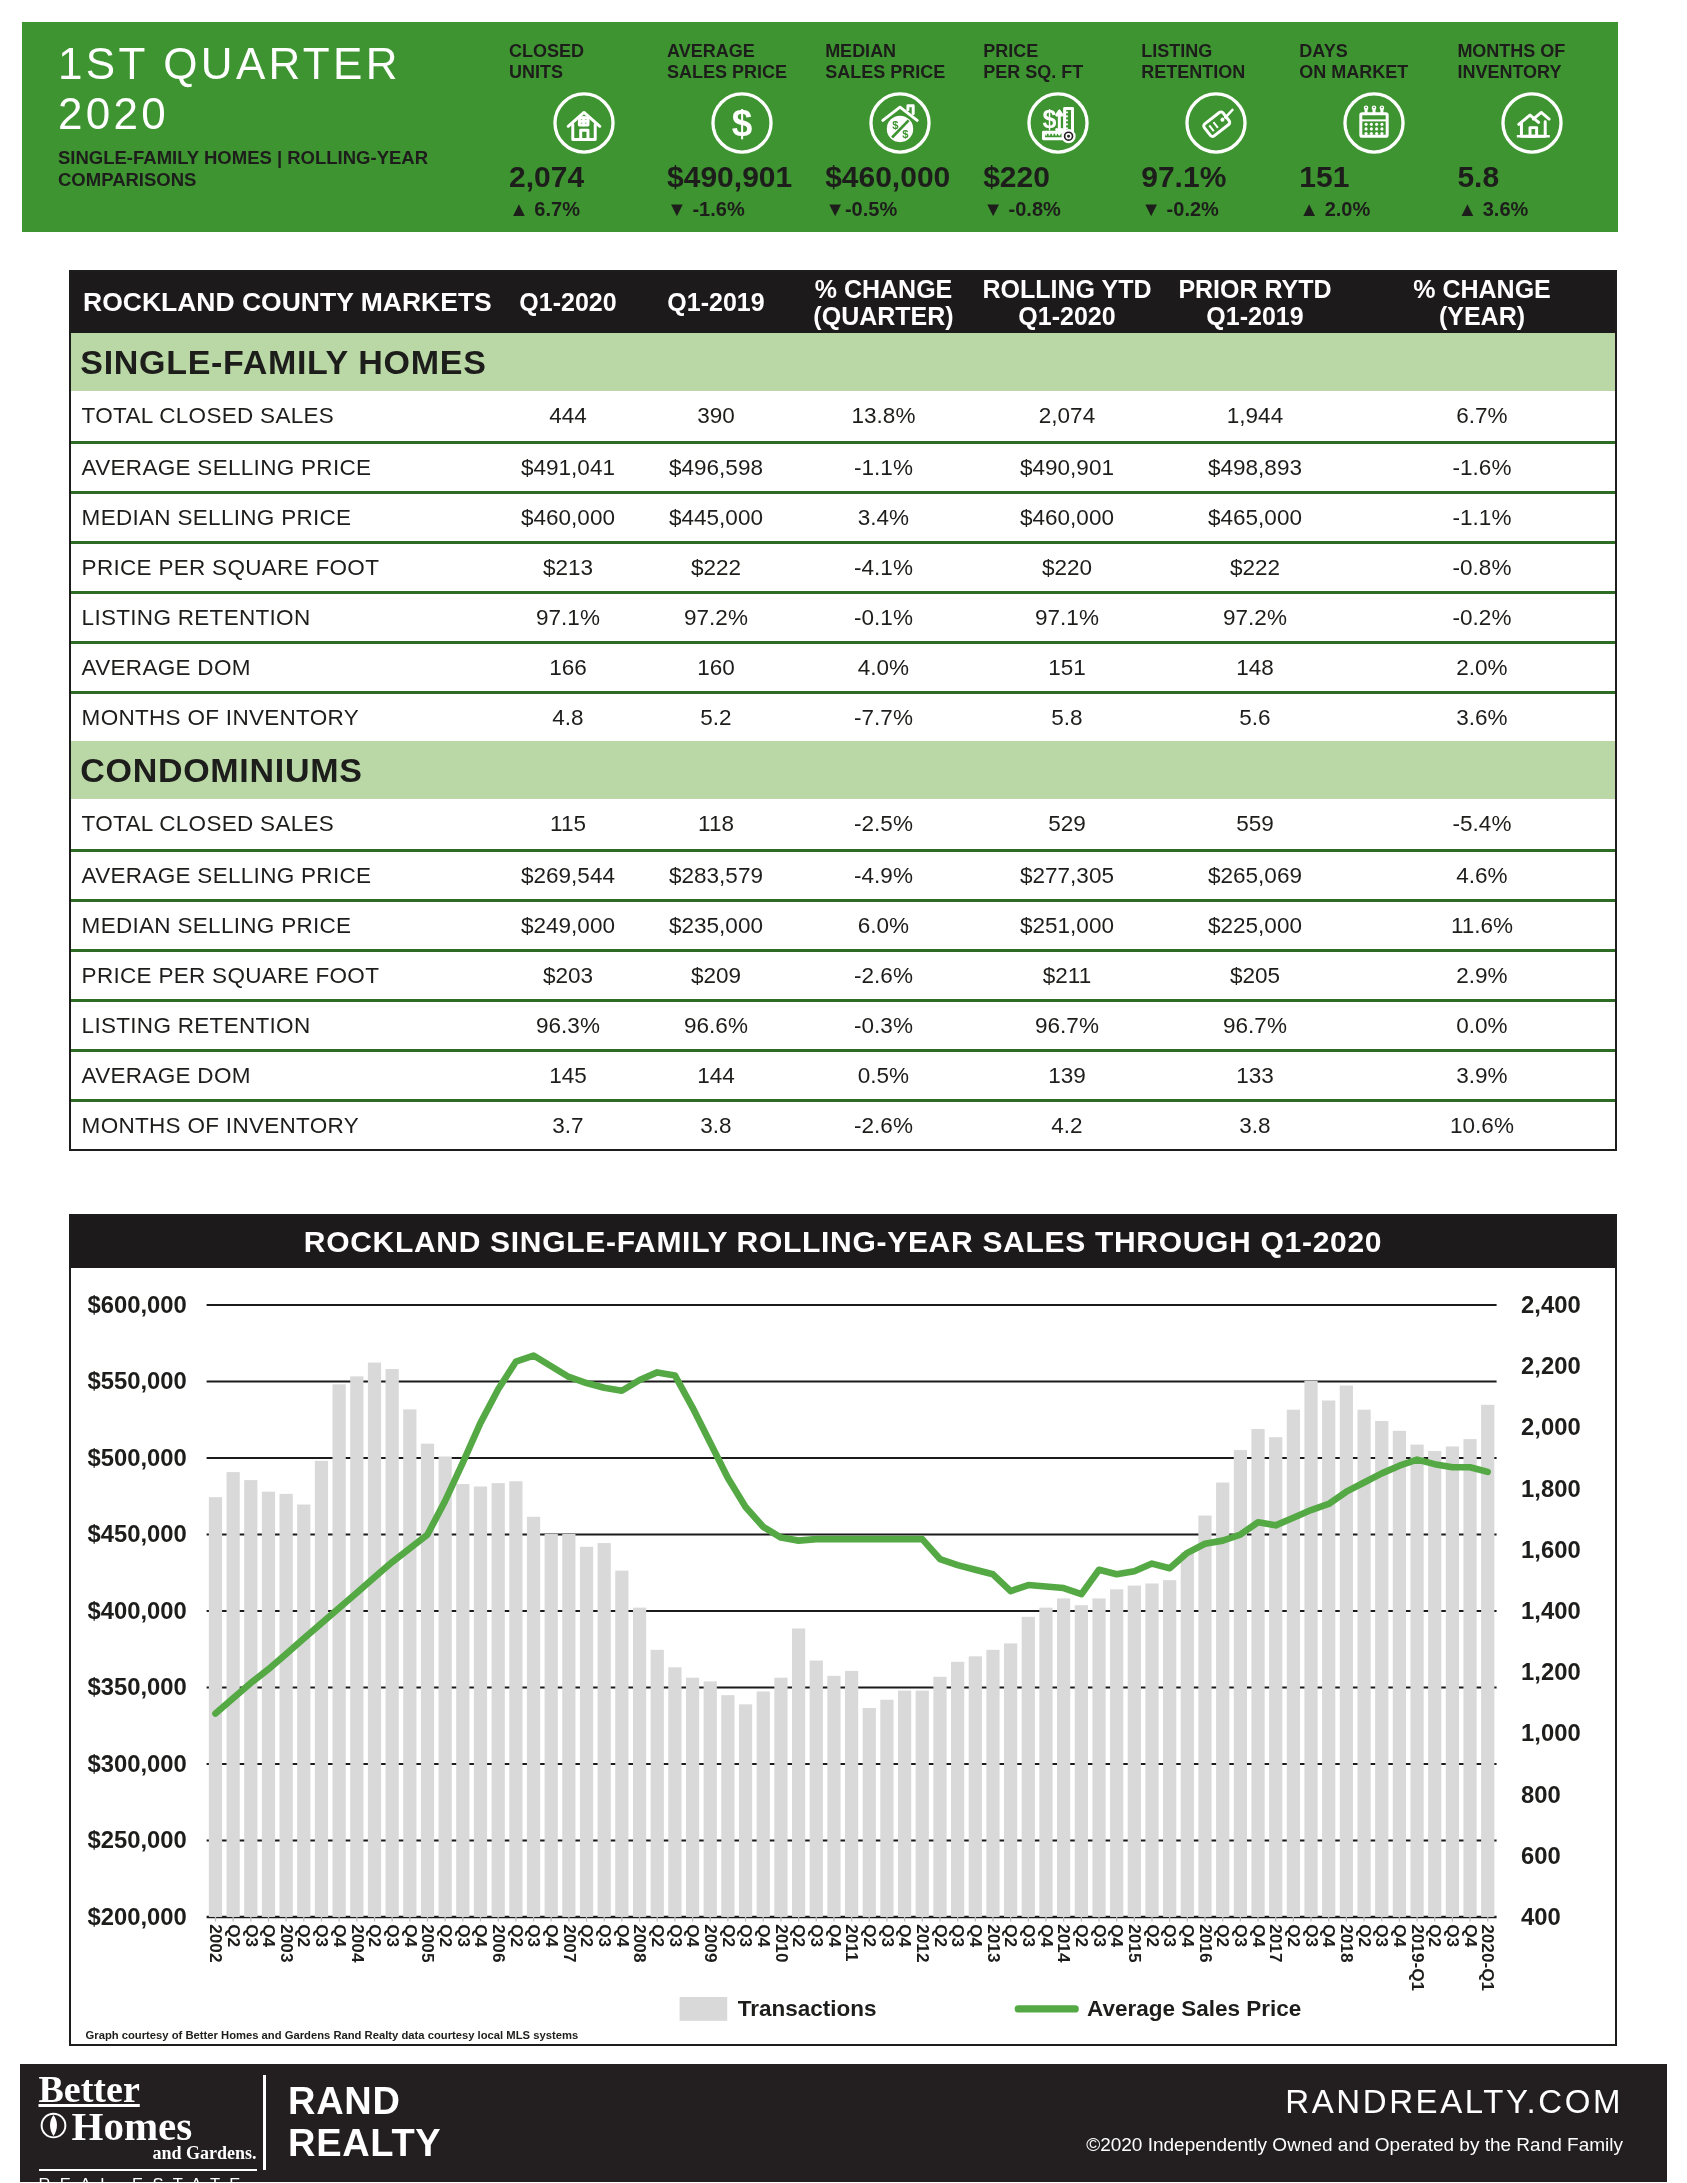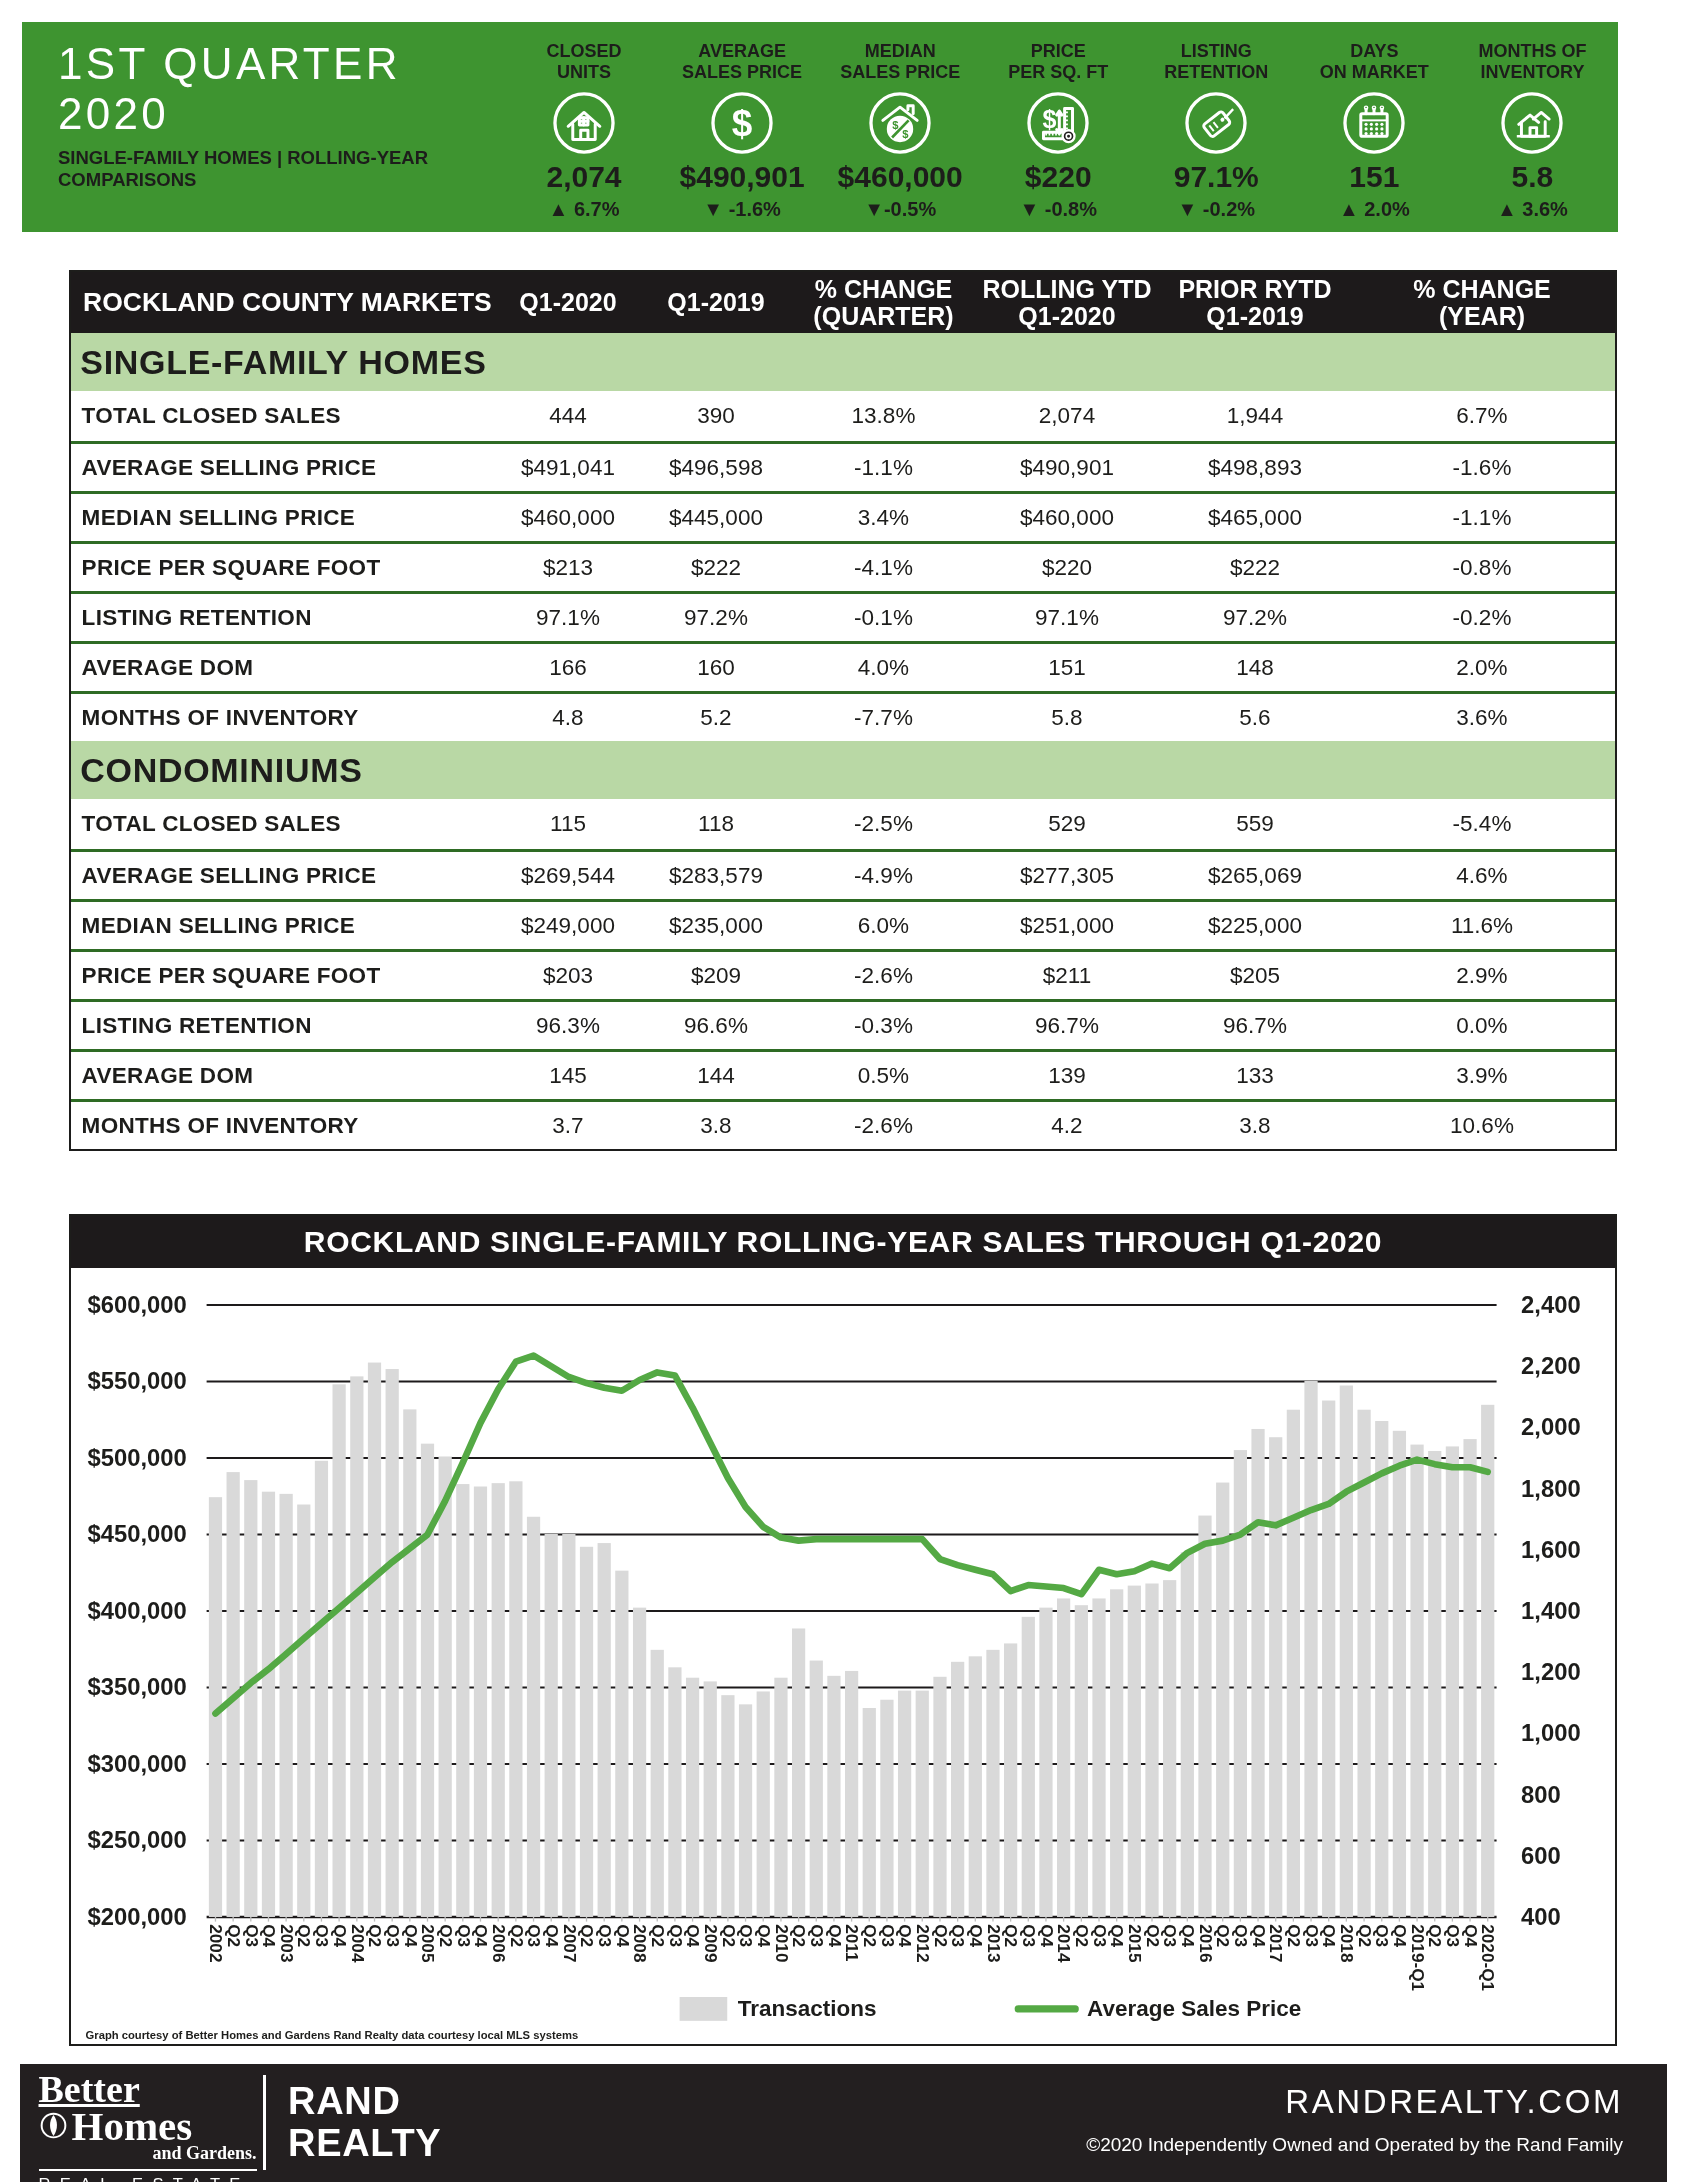--- a/index.html
+++ b/index.html
@@ -13,41 +13,41 @@
   .hero {
     position:absolute; left:22px; top:22px; width:1596px; height:210px;
     background:#3E9430; display:flex;
   }
   .hero-left { width:483px; padding:17px 0 0 36px; }
   .hero-quarter { color:#ffffff; font-size:44px; letter-spacing:3.3px; font-weight:400; }
   .hero-subtitle { color:#1d1d1b; font-size:34px; font-weight:700; letter-spacing:0.7px; margin-top:2.6px; }
   .hero-region { color:#ffffff; font-size:95px; font-weight:700; letter-spacing:0.7px; line-height:0.93; margin-top:4px; }
   .hero-tagline { color:#1d1d1b; font-size:18.5px; font-weight:700; margin-top:8px; }
   .hero-stats { flex:1; display:flex; padding:18.5px 6.6px 0 0; }
-  .stat { flex:1; text-align:center; padding:0 4px; }
+  .stat { flex:1; padding:0 4px; }
   .stat-label { color:#1d1d1b; font-size:18px; font-weight:700; line-height:1.18; height:45px; }
   .stat-icon { height:66px; margin:4px auto 1.3px auto; width:66px; }
   .stat-value { color:#1d1d1b; font-size:30px; font-weight:700; margin-top:4px; }
   .stat-change { color:#1d1d1b; font-size:20px; font-weight:700; margin-top:4px; }
 
   
   .market-table {
     position:absolute; left:69px; top:270px; width:1548px;
     border:2px solid #1d1d1b; background:#a16207;
   }
   .trow { display:grid; grid-template-columns:427px 140px 156px 179px 188px 188px 1fr; align-items:center; }
   .thead { background:#1d1a1b; color:#fff; height:61px; }
   .thead .c { text-align:center; font-size:25px; font-weight:700; line-height:1.08; }
   .thead .c0 { text-align:left; padding-left:12px; font-size:26.5px; }
   .band { background:#B9D8A5; height:58px; display:flex; align-items:center;
           padding-left:9.3px; font-size:34px; font-weight:700; color:#1d1d1b; letter-spacing:0.7px; }
   .drow { height:50px; background:#fff; }
   .drow + .drow { border-top:3.3px solid #2E6B24; }
   .drow .c { text-align:center; font-size:22.5px; font-weight:400; color:#1d1d1b; }
-  .drow .c0 { text-align:left; padding-left:10.6px; font-weight:700; font-size:22.5px; letter-spacing:0.3px; }
+  .drow .c0 { text-align:left; padding-left:10.6px; font-weight:400; font-size:22.5px; letter-spacing:0.3px; }
 
   
   .chartbox {
     position:absolute; left:69px; top:1214px; width:1548px; height:832px;
     border:2px solid #1d1d1b; background:#fff;
   }
   .chart-titlebar {
     background:#1d1a1b; height:52px; display:flex; align-items:center; justify-content:center;
   }
   .chart-title { color:#fff; font-size:30px; font-weight:700; letter-spacing:0.7px; }

